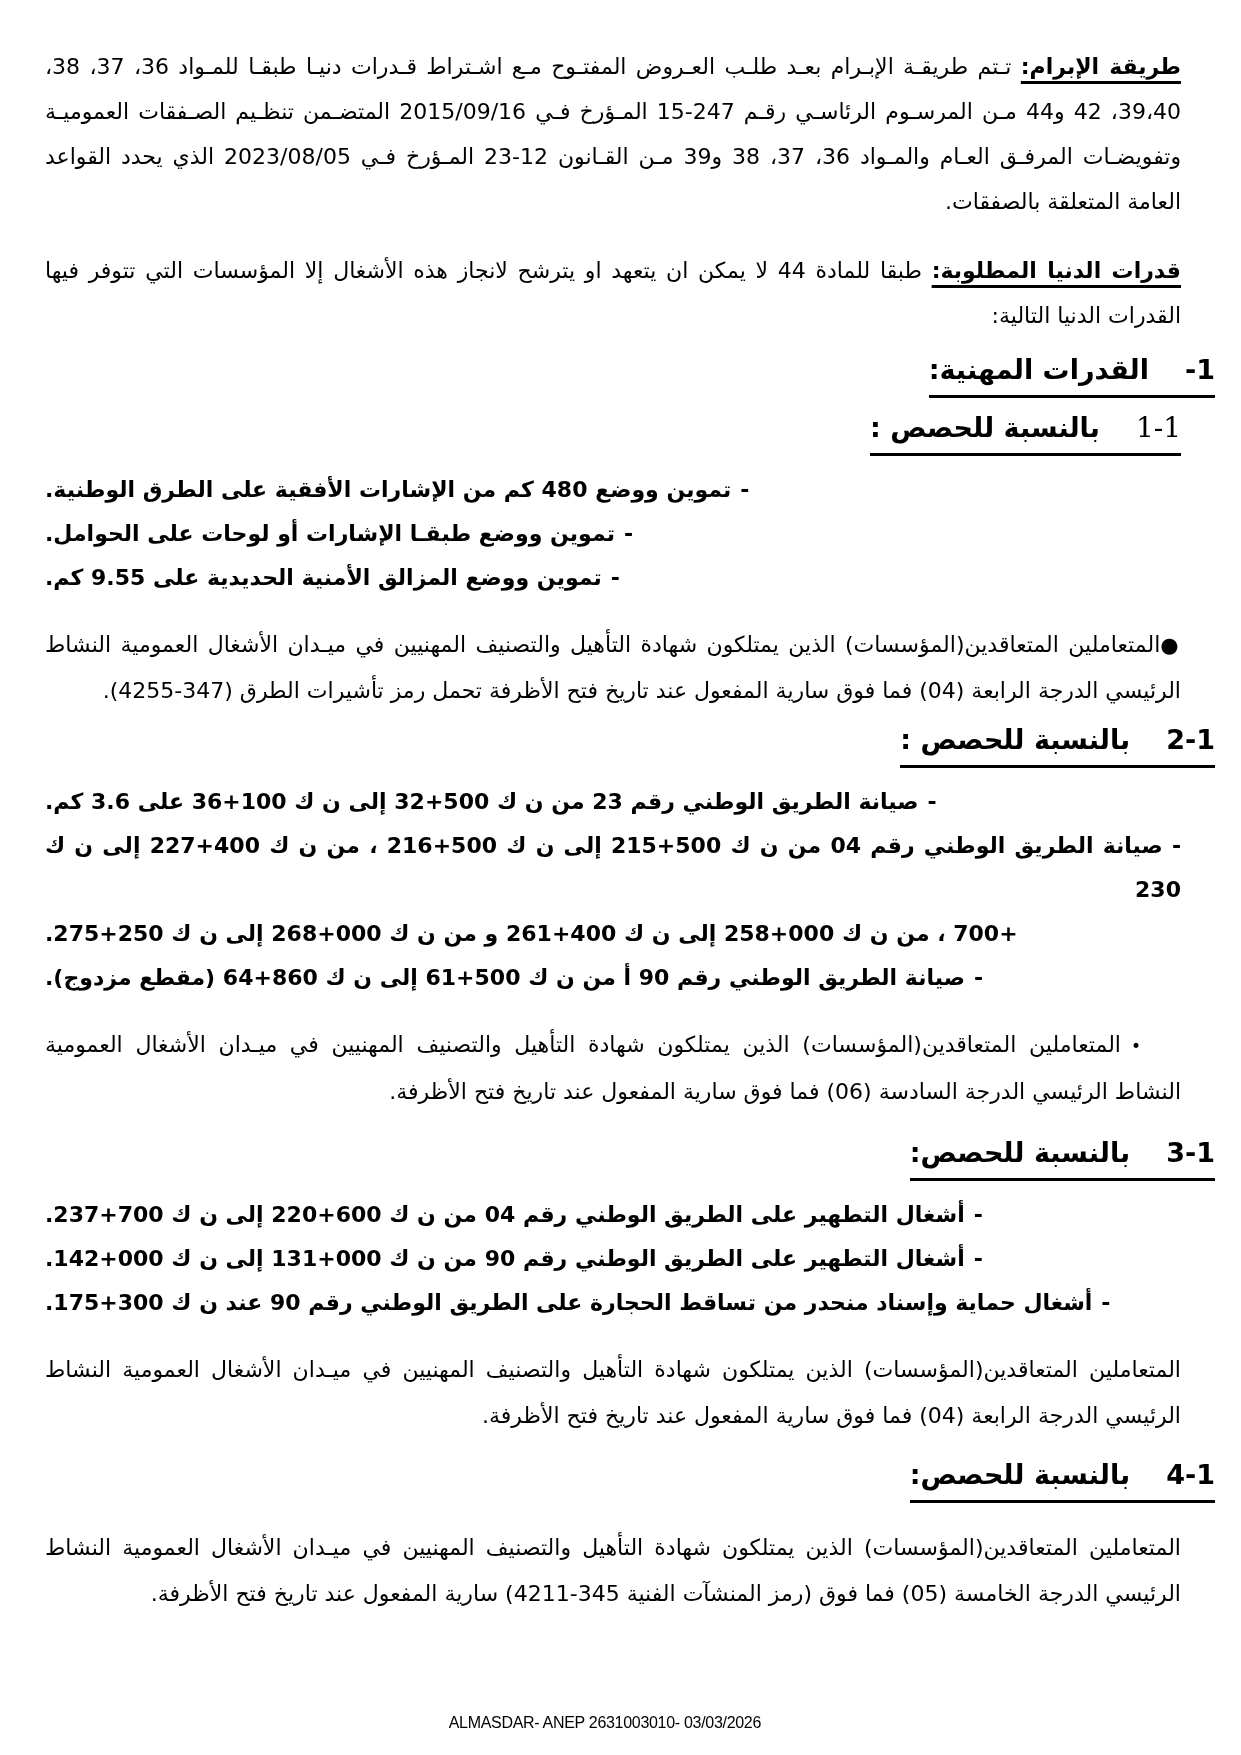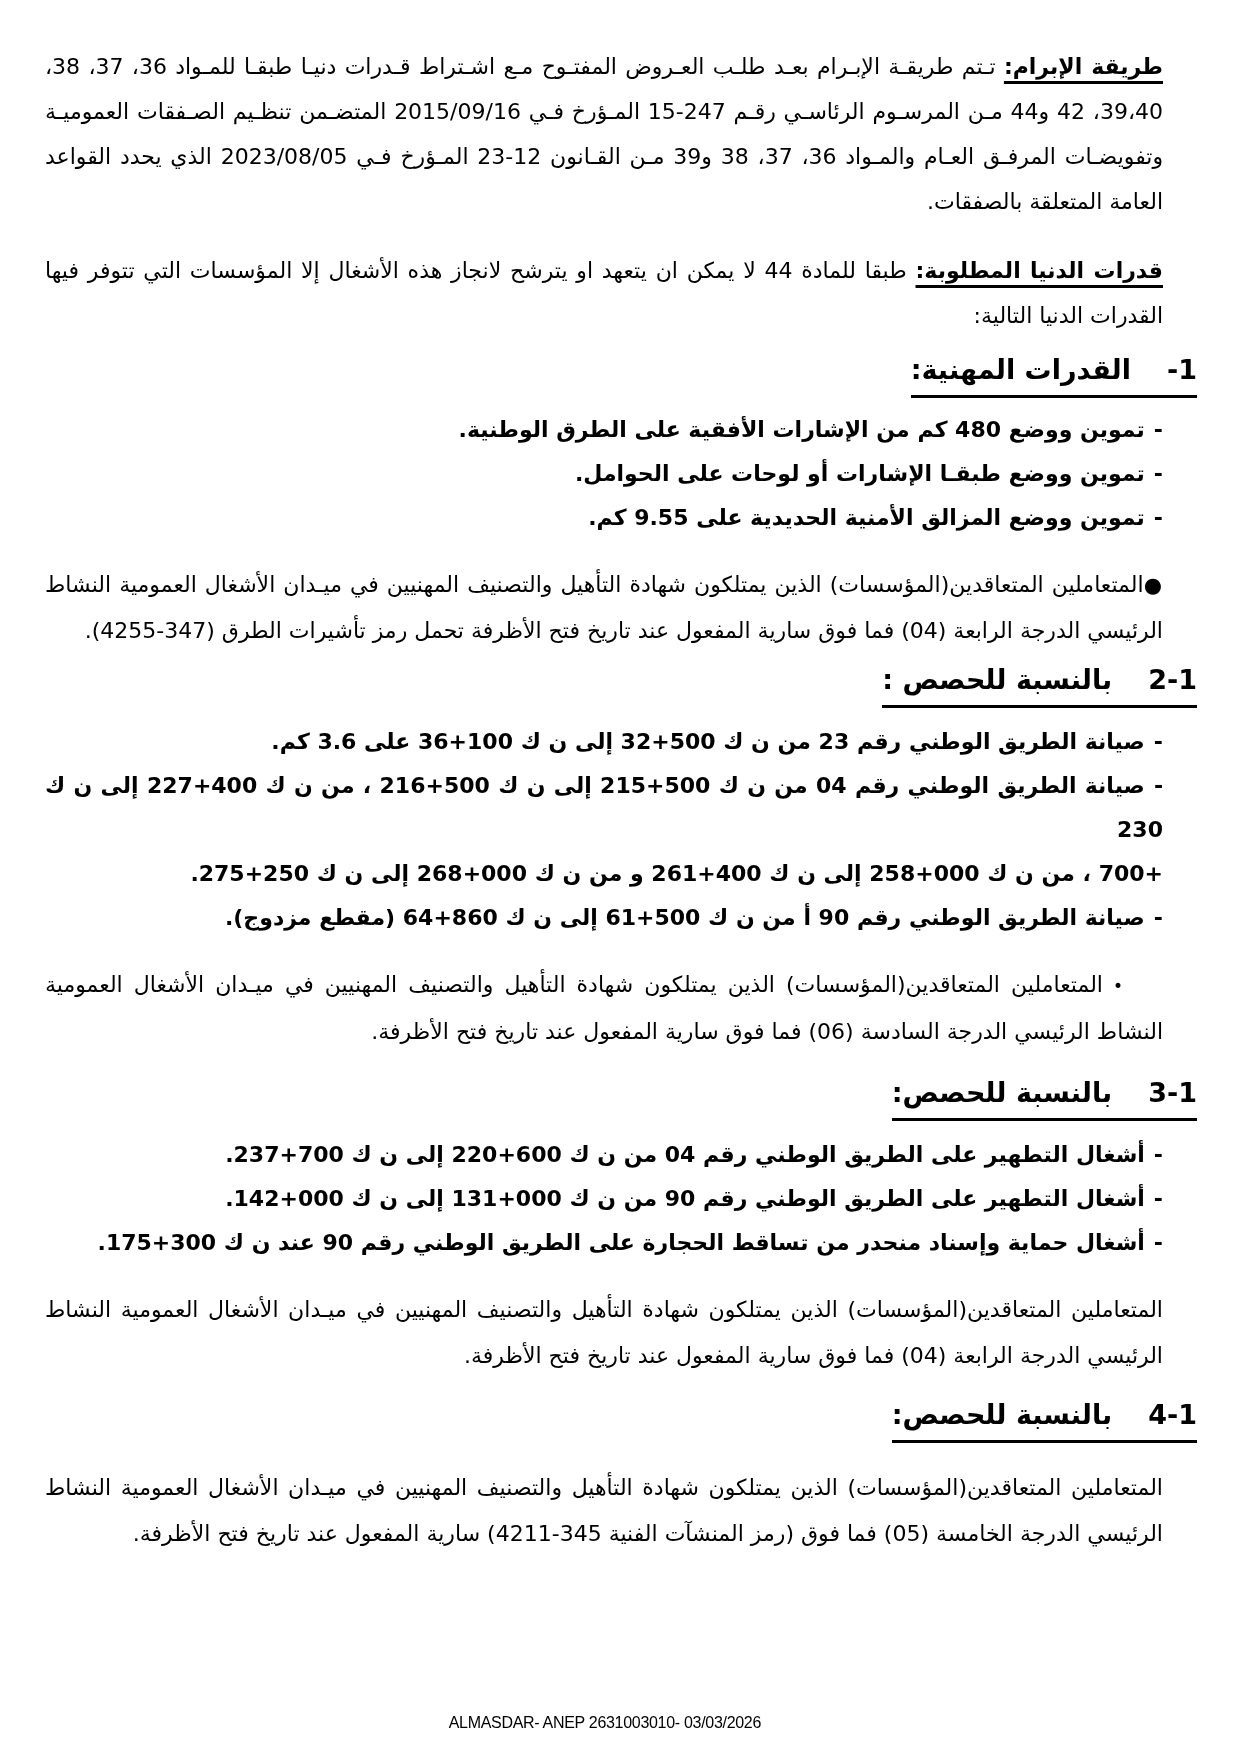--- a/index.html
+++ b/index.html
@@ -1,21 +1,21 @@
 <!DOCTYPE html>
 <html dir="rtl" lang="ar"><head>
 <meta charset="utf-8">
 <style>
   html,body{margin:0;padding:0;background:#ffffff;}
   .page{
     position:relative;
     width:1241px;height:1755px;
     background:#ffffff;
     box-sizing:border-box;
-    padding:44px 78px 0 45px;
+    padding:44px 60px 0 45px;
     direction:rtl;
     color:#000;
     font-family:"DejaVu Sans",sans-serif;
     overflow:hidden;
   }
   p{margin:0;}
   .para{
     font-size:22px;
     line-height:45px;
     text-align:justify;
@@ -50,21 +50,21 @@
     font-weight:400;
     font-family:"DejaVu Serif",serif;
     font-size:28px;
   }
 
   .bullets{margin:0;}
   .bullet-line{
     font-size:22px;
     font-weight:bold;
     line-height:44px;
-    text-align:right;
+    text-align:left;
   }
   .bullet-line.fill{
     text-align:justify;
     text-align-last:justify;
   }
   .bullet-line .dash{
     margin-left:9px;
   }
   .qual{
     font-size:22px;
@@ -101,20 +101,21 @@
 
 <div class="page">
 
   <p class="para intro"><span class="lead">طريقة الإبرام:</span><span> تـتم طريقـة الإبـرام بعـد طلـب العـروض المفتـوح مـع اشـتراط قـدرات دنيـا طبقـا للمـواد 36، 37، 38، 39،40، 42 و44 مـن المرسـوم الرئاسـي رقـم 247-15 المـؤرخ فـي 2015/09/16 المتضـمن تنظـيم الصـفقات العموميـة وتفويضـات المرفـق العـام والمـواد 36، 37، 38 و39 مـن القـانون 12-23 المـؤرخ فـي 2023/08/05 الذي يحدد القواعد العامة المتعلقة بالصفقات.</span></p>
 
   <p class="para intro2"><span class="lead">قدرات الدنيا المطلوبة:</span><span> طبقا للمادة 44 لا يمكن ان يتعهد او يترشح لانجاز هذه الأشغال إلا المؤسسات التي تتوفر فيها القدرات الدنيا التالية:</span></p>
 
   <h2 class="heading h-main"><span class="h-wrap"><span class="h-num">1-</span><span class="h-txt">القدرات المهنية:</span></span></h2>
 
   <section class="sub sub-1">
+    <h3 class="heading h-sub"><span class="h-wrap"><span class="h-num thin">1-1</span><span class="h-txt">بالنسبة للحصص :</span></span></h3>
     <div class="bullets">
         <div class="bullet-line"><span class="dash">-</span><span>تموين ووضع 480 كم من الإشارات الأفقية على الطرق الوطنية.</span></div>
         <div class="bullet-line"><span class="dash">-</span><span>تموين ووضع طبقـا الإشارات أو لوحات على الحوامل.</span></div>
         <div class="bullet-line"><span class="dash">-</span><span>تموين ووضع المزالق الأمنية الحديدية على 9.55 كم.</span></div>
       </div>
     <p class="qual"><span class="qbullet">●</span><span>المتعاملين المتعاقدين(المؤسسات) الذين يمتلكون شهادة التأهيل والتصنيف المهنيين في ميـدان الأشغال العمومية النشاط الرئيسي الدرجة الرابعة (04) فما فوق سارية المفعول عند تاريخ فتح الأظرفة تحمل رمز تأشيرات الطرق (347-4255).</span></p>
   </section>
 
   <section class="sub sec2">
     <h3 class="heading h-sub outdent"><span class="h-wrap"><span class="h-num">2-1</span><span class="h-txt">بالنسبة للحصص :</span></span></h3>

